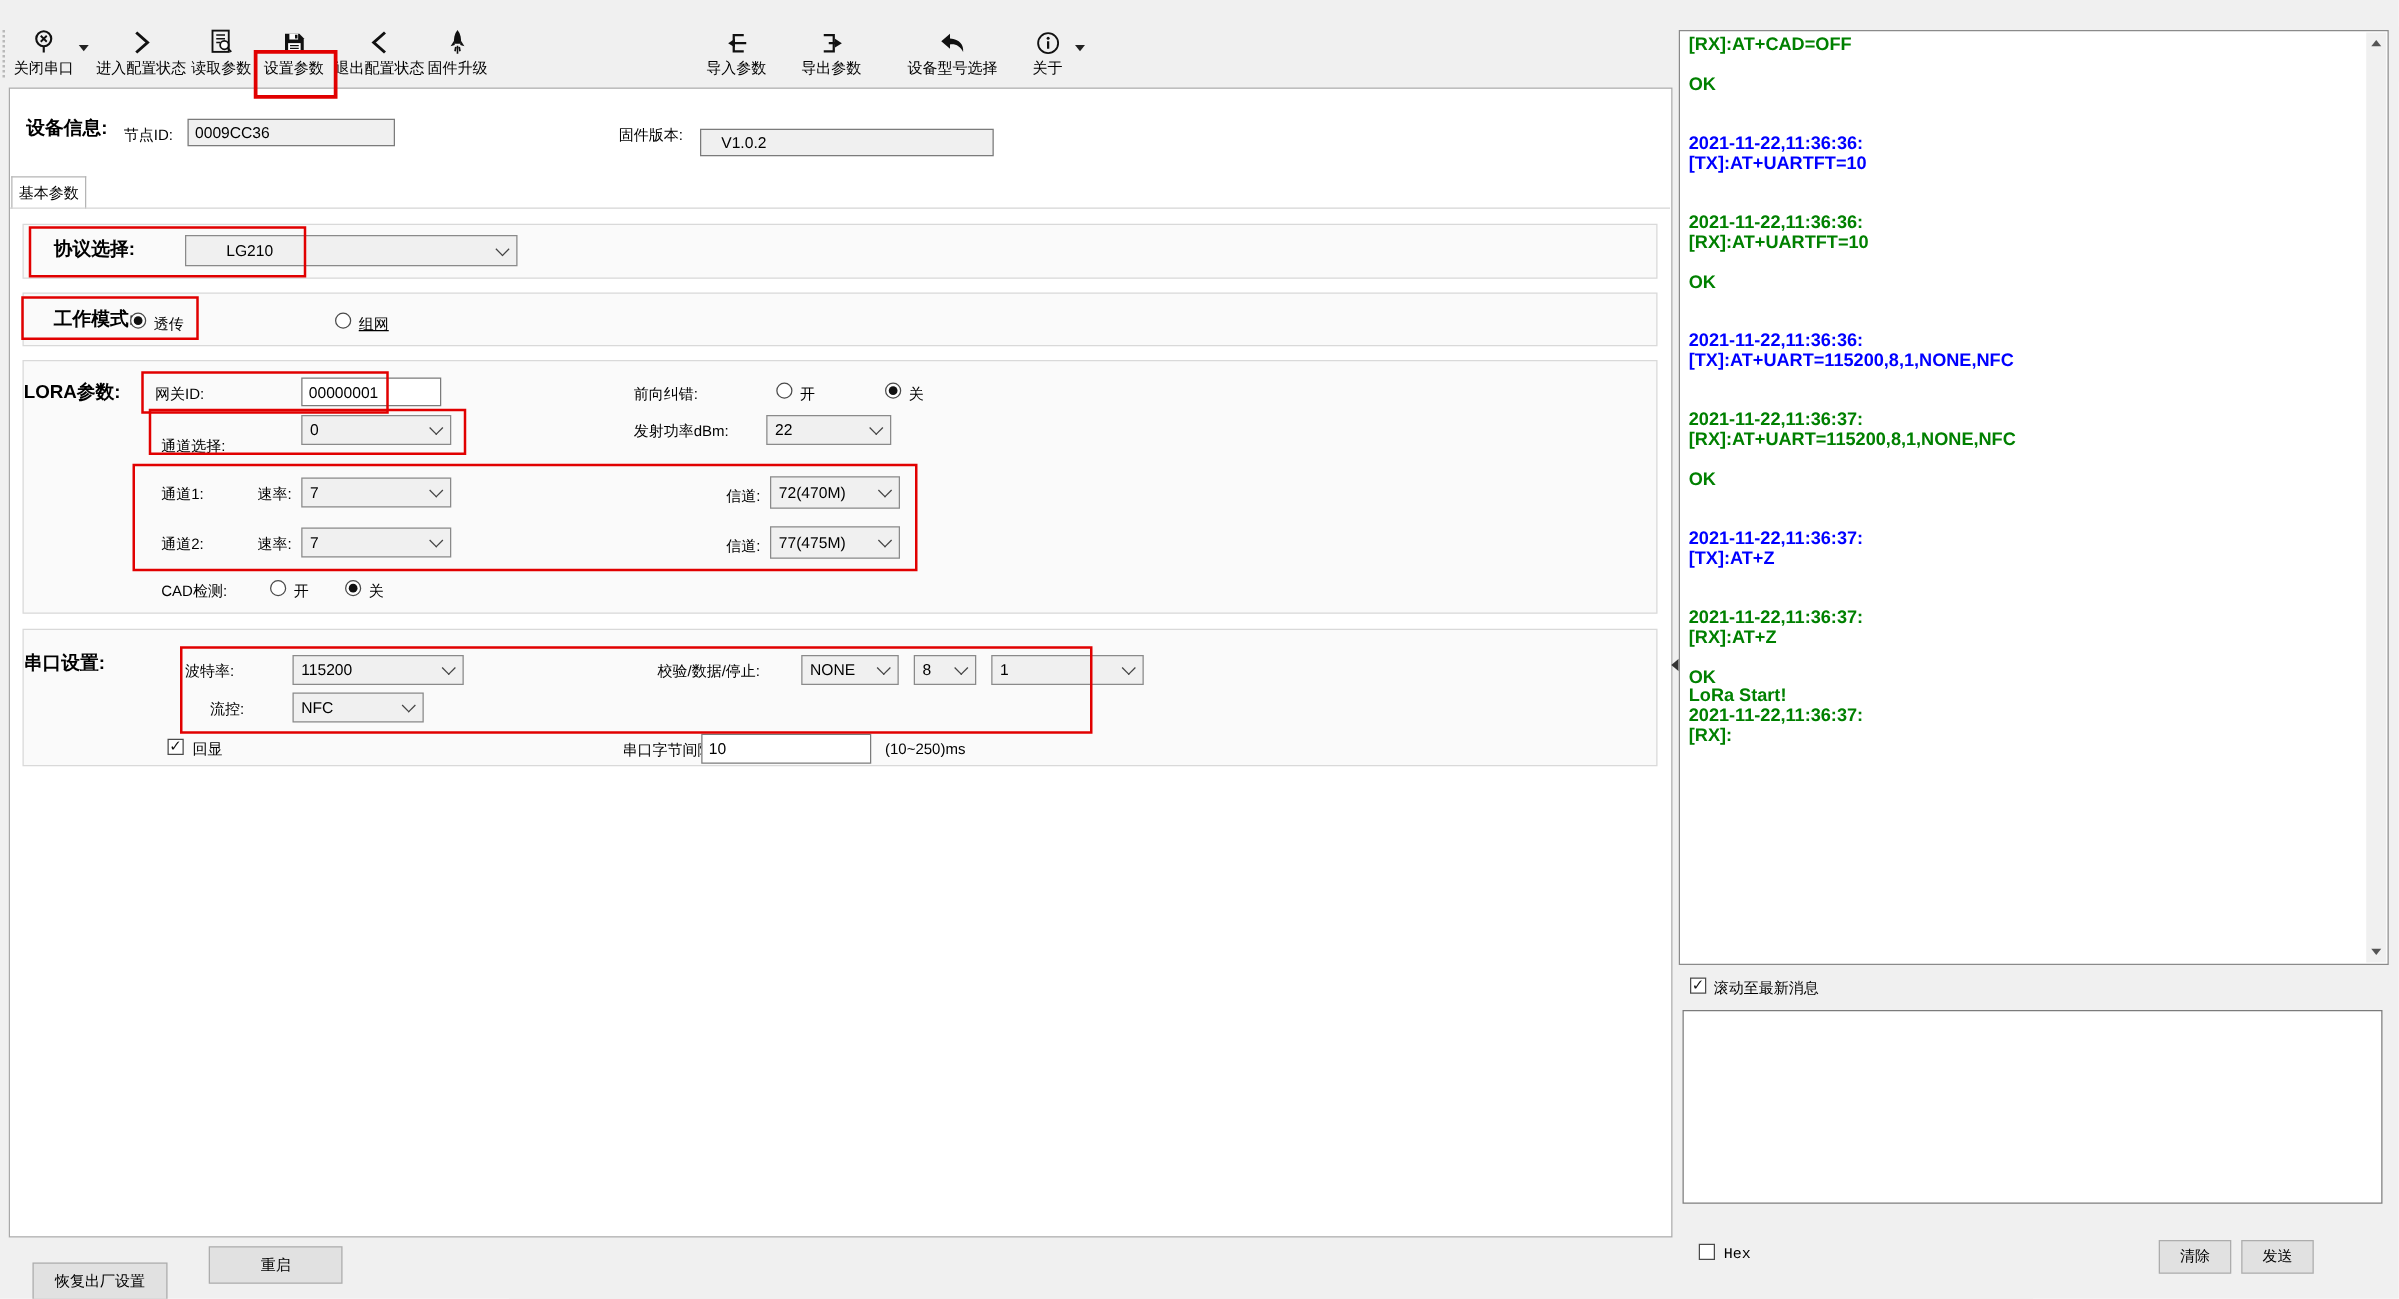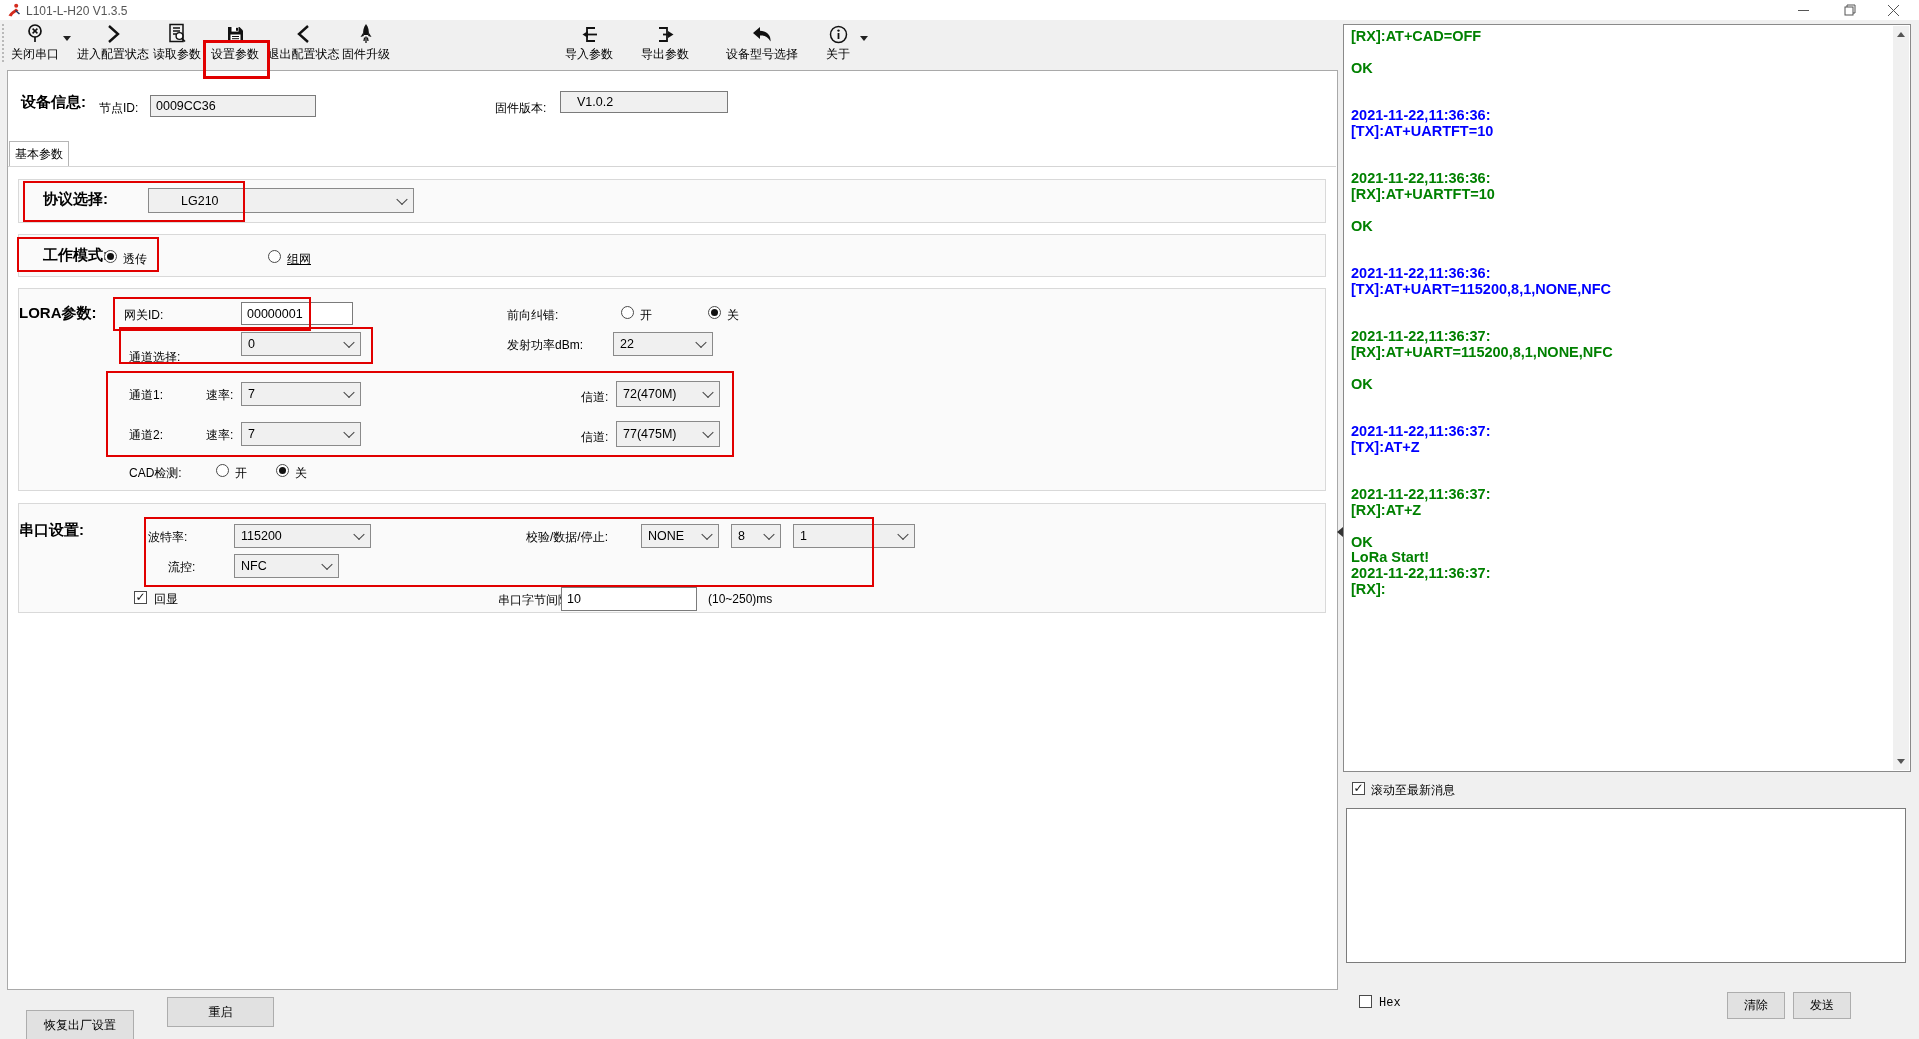--- a/index.html
+++ b/index.html
@@ -50,46 +50,20 @@
   .splitter-arrow{position:absolute;left:1337px;top:527px;width:0;height:0;border-top:5px solid transparent;border-bottom:5px solid transparent;border-right:6px solid #333;}
   .sendbox{position:absolute;left:1346px;top:808px;width:560px;height:155px;background:#fff;border:1px solid #7b7b7b;box-sizing:border-box;}
   .mono{font-family:"Liberation Mono","DejaVu Sans Mono",monospace;}
   svg{display:block;}
 </style>
 </head>
 <body>
 
 <div class="app">
 
-  <div class="titlebar">
-    <span class="abs" style="left:7px;top:3px;">
-      <svg width="14" height="14" viewBox="0 0 14 14">
-        <circle cx="9.2" cy="2.8" r="2" fill="#d52b1e"></circle>
-        <path d="M1.5,12.5 C4,8.5 6.5,7.5 9,5.5 L11.5,7.5 C9,9.5 6.5,10 4.5,13.5 Z" fill="#d52b1e"></path>
-        <path d="M8.5,7.5 L12.5,11" stroke="#1f3864" stroke-width="1.6"></path>
-      </svg>
-    </span>
-    <span class="title-text">L101-L-H20 V1.3.5</span>
-    <div class="winbtn" style="left:1781px;">
-      <svg width="11" height="11" viewBox="0 0 11 11">
-          <line x1="0" y1="5.5" x2="11" y2="5.5" stroke="#555" stroke-width="1"></line>
-        </svg>
-    </div>
-    <div class="winbtn" style="left:1827px;">
-      <svg width="12" height="12" viewBox="0 0 12 12">
-        <rect x="1" y="3" width="8" height="8" fill="none" stroke="#555" stroke-width="1"></rect>
-        <path d="M3,3 V1 H11 V9 H9" fill="none" stroke="#555" stroke-width="1"></path>
-      </svg>
-    </div>
-    <div class="winbtn" style="left:1871px;">
-      <svg width="11" height="11" viewBox="0 0 11 11">
-          <path d="M0,0 L11,11 M11,0 L0,11" stroke="#555" stroke-width="1"></path>
-        </svg>
-    </div>
-  </div>
 
   <div class="toolbar">
     <div class="gripper" style="left:2px;top:3px;height:38px;"></div>
 
     <div class="tb-item" style="left:10px;width:50px;">
       <div class="ticon">
         <svg width="20" height="21" viewBox="0 0 20 21">
           <circle cx="10" cy="8" r="6" fill="none" stroke="#111" stroke-width="1.7"></circle>
           <path d="M10,14 L10,19" stroke="#111" stroke-width="1.7"></path>
           <path d="M7.6,5.6 L12.4,10.4 M12.4,5.6 L7.6,10.4" stroke="#111" stroke-width="1.5"></path>
@@ -201,21 +175,21 @@
   <div class="redbox thick" style="left:203px;top:40px;width:61px;height:33px;"></div>
 
   <div class="panel">
 
     <span class="sec-label" style="left:13px;top:22px;">设备信息:</span>
     <span class="lbl" style="left:91px;top:29px;">节点ID:</span>
     <div class="tinput dim" style="left:142px;top:24px;width:166px;height:22px;">
       <span>0009CC36</span>
     </div>
     <span class="lbl" style="left:487px;top:29px;">固件版本:</span>
-    <div class="tinput dim" style="left:552px;top:20px;width:168px;height:22px;padding-left:16px;">
+    <div class="tinput dim" style="left:552px;top:32px;width:235px;height:22px;padding-left:16px;">
       <span>V1.0.2</span>
     </div>
 
     <div class="tab" style="left:1px;top:70px;width:58px;height:25px;">
       <span>基本参数</span>
     </div>
     <div class="tabline" style="left:0;top:95px;width:1328px;"></div>
 
     <div class="group" style="left:10px;top:108px;width:1308px;height:44px;"></div>
     <span class="sec-label" style="left:35px;top:119px;">协议选择:</span>

